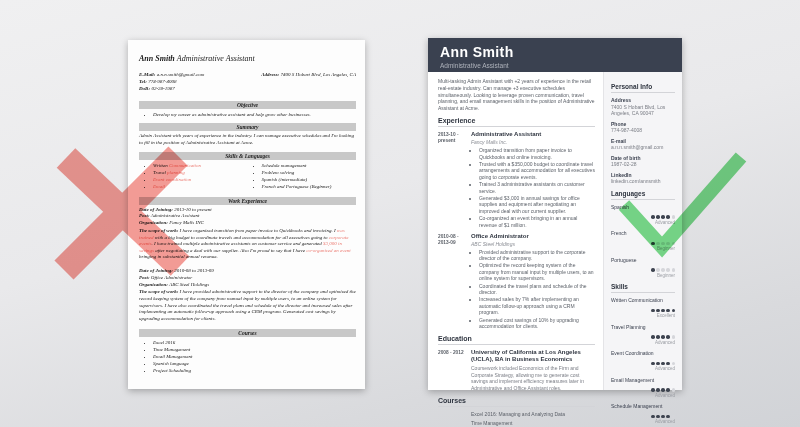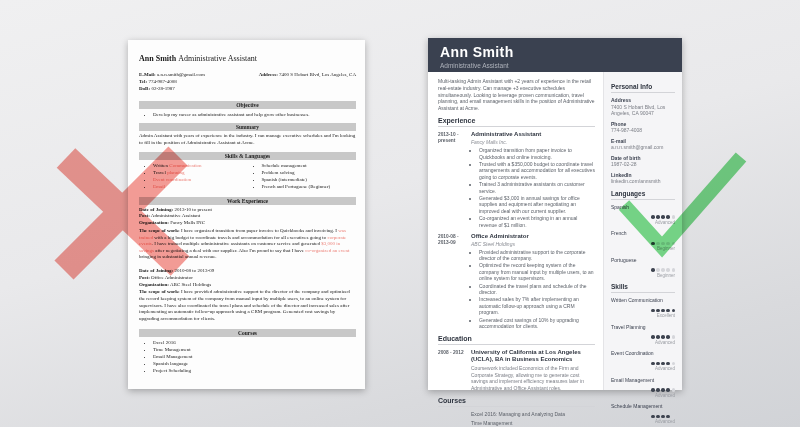--- a/index.html
+++ b/index.html
@@ -2,21 +2,21 @@
 <html><head>
 <meta charset="utf-8">
 <style>
   html,body{margin:0;padding:0;}
   .stage{position:relative;width:800px;height:427px;overflow:hidden;
     background:linear-gradient(165deg,#f0f0f1 0%,#e9e9eb 45%,#d9dadd 80%,#d1d3d7 100%);
     font-family:"Liberation Sans",sans-serif;}
   
   .page-left{position:absolute;left:128px;top:40px;width:237px;height:349px;background:#fdfdfd;
     box-shadow:0 2px 7px rgba(0,0,0,.28);font-family:"Liberation Serif",serif;color:#1a1a1a;
-    padding:14px 9px 0 11px;box-sizing:border-box;}
+    padding:14px 9px 0 11px;box-sizing:border-box;font-style:italic;}
   .lp-name{font-size:8px;font-weight:bold;margin-bottom:8px;}
   .lp-name .lp-title{font-weight:normal;}
   .lp-contact{display:flex;justify-content:space-between;font-size:5px;line-height:7px;margin-bottom:9px;}
   .lp-contact b{font-weight:bold;}
   .band{background:#c8c8c8;text-align:center;font-weight:bold;font-size:5.5px;line-height:8px;margin:5px 0 2px 0;}
   .page-left ul{margin:0 0 2px 0;padding-left:14px;font-size:5px;line-height:7px;}
   .page-left li{margin:0;}
   .lp-sum{font-size:5px;line-height:6.8px;margin:1px 0 2px 0;}
   .lp-skills{display:grid;grid-template-columns:1fr 1fr;}
   .lp-job{margin-bottom:7px;}

